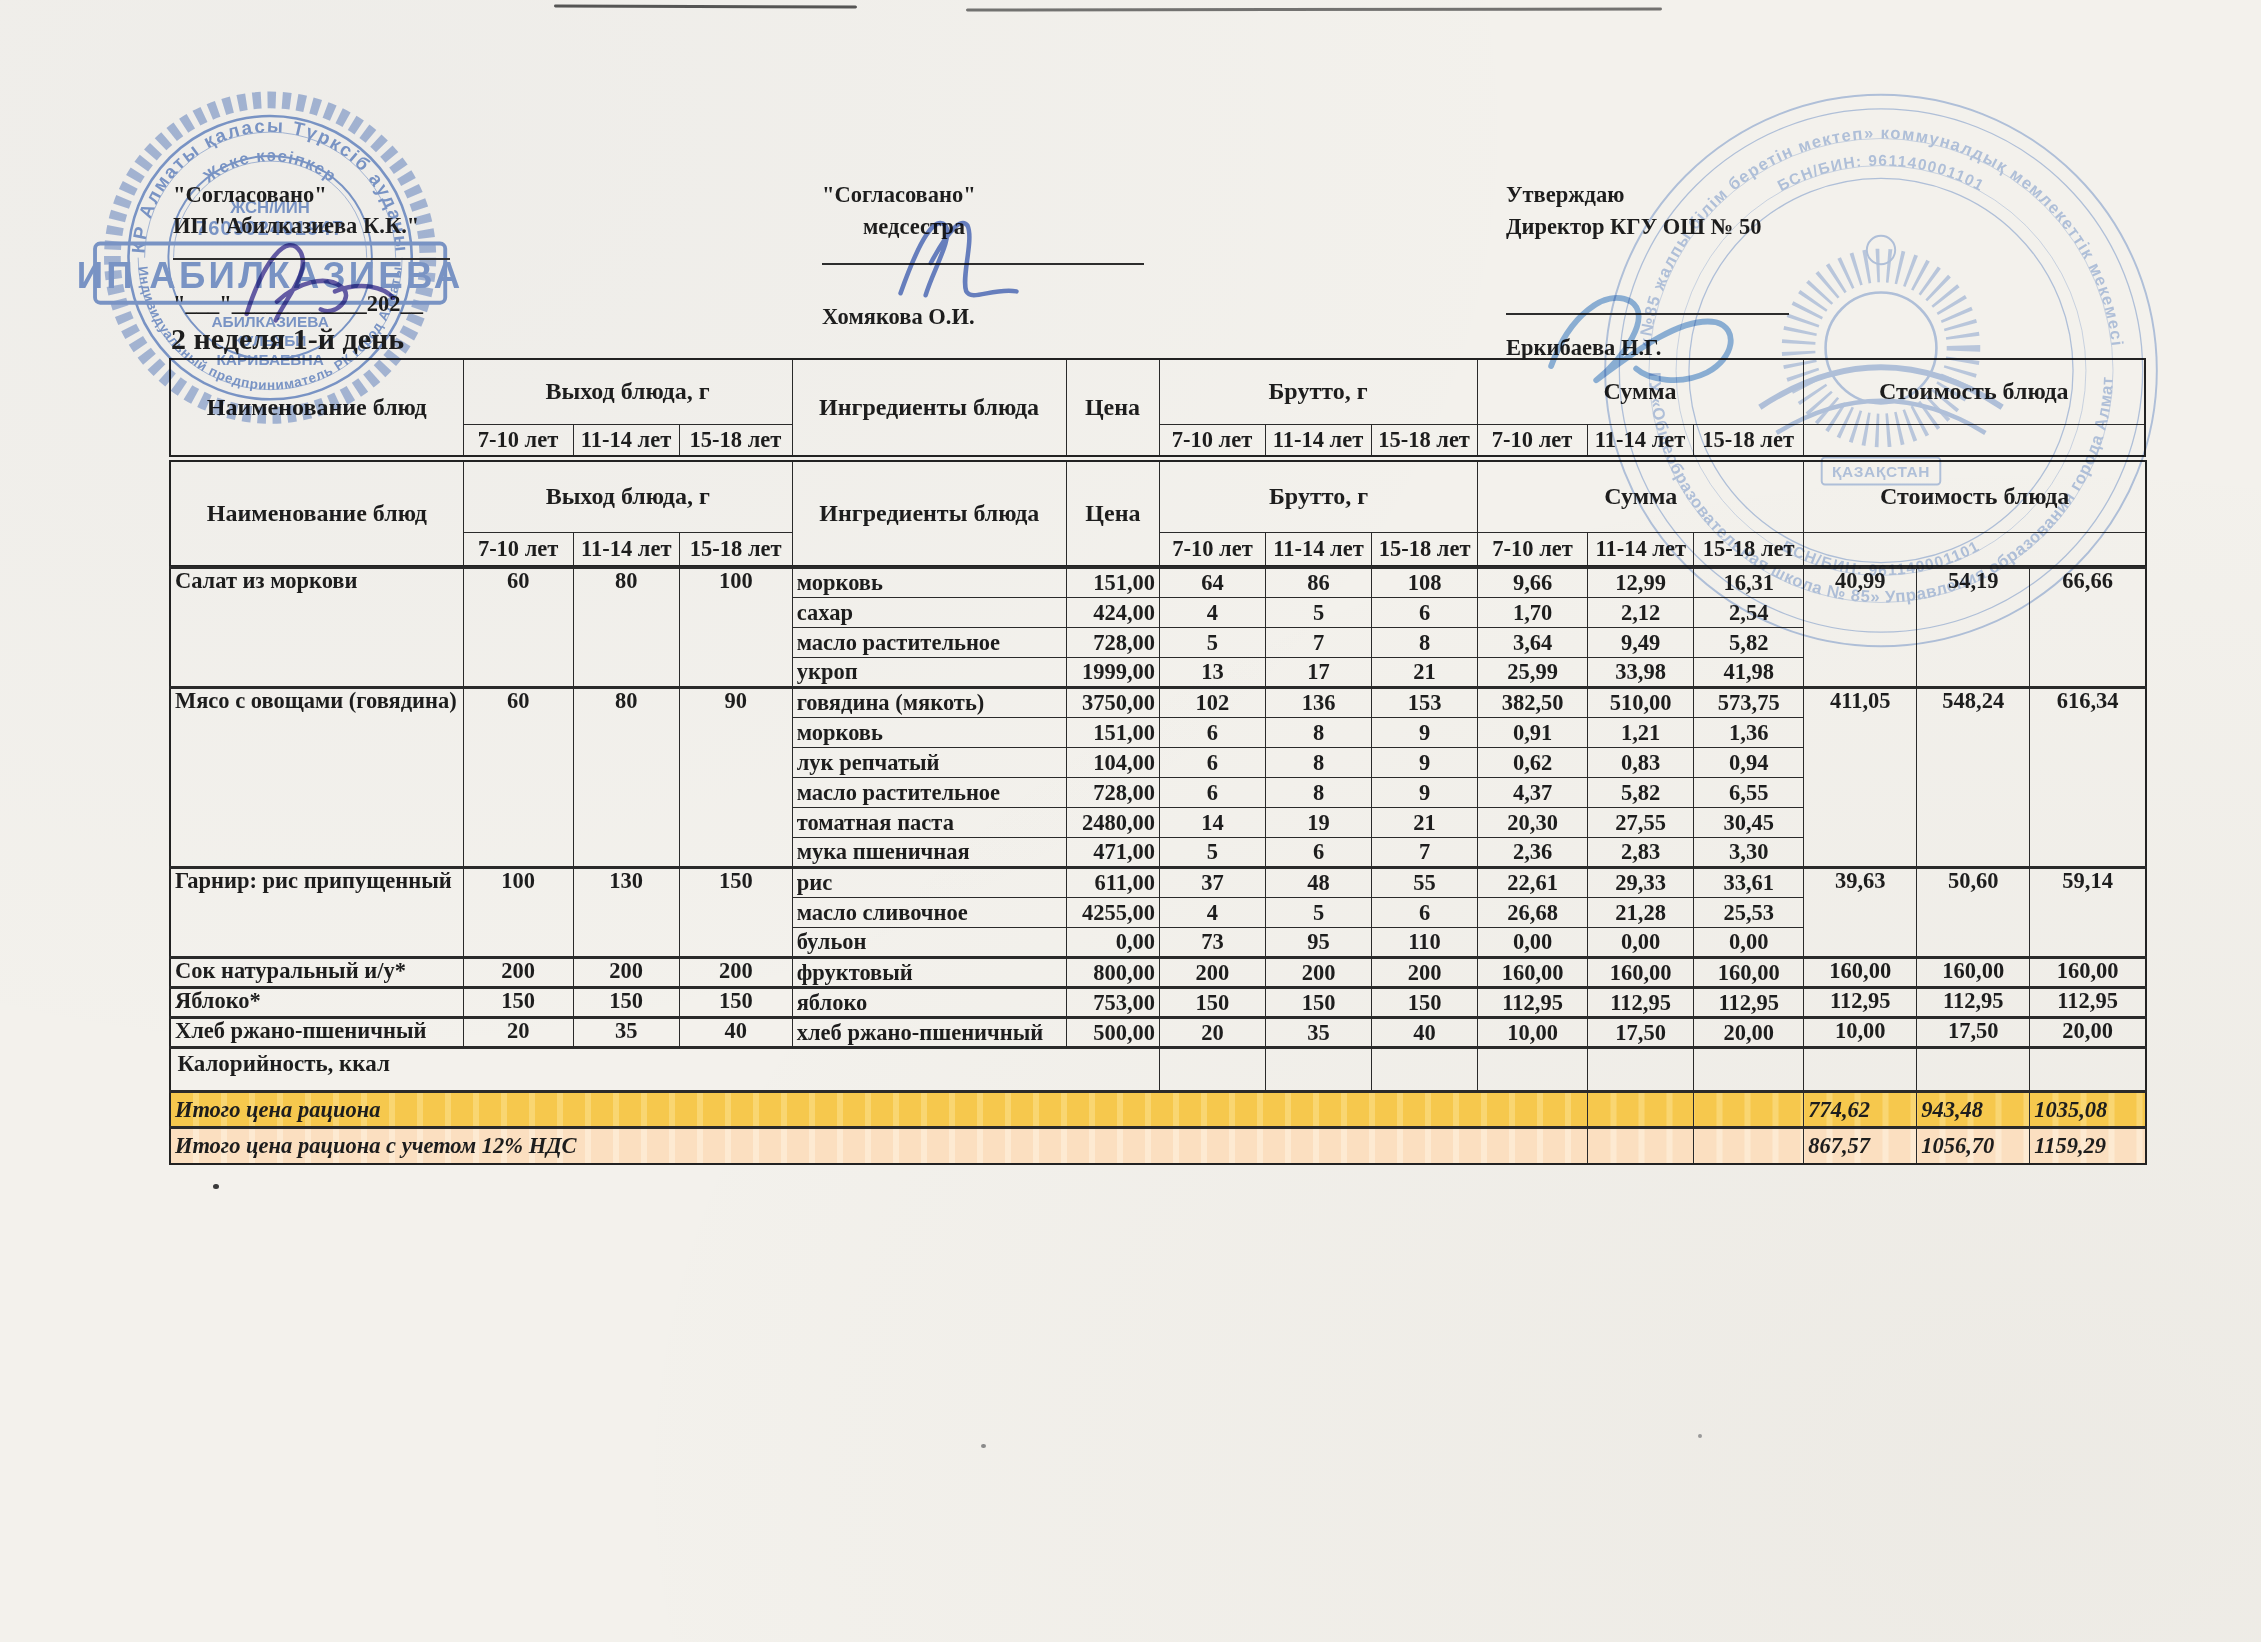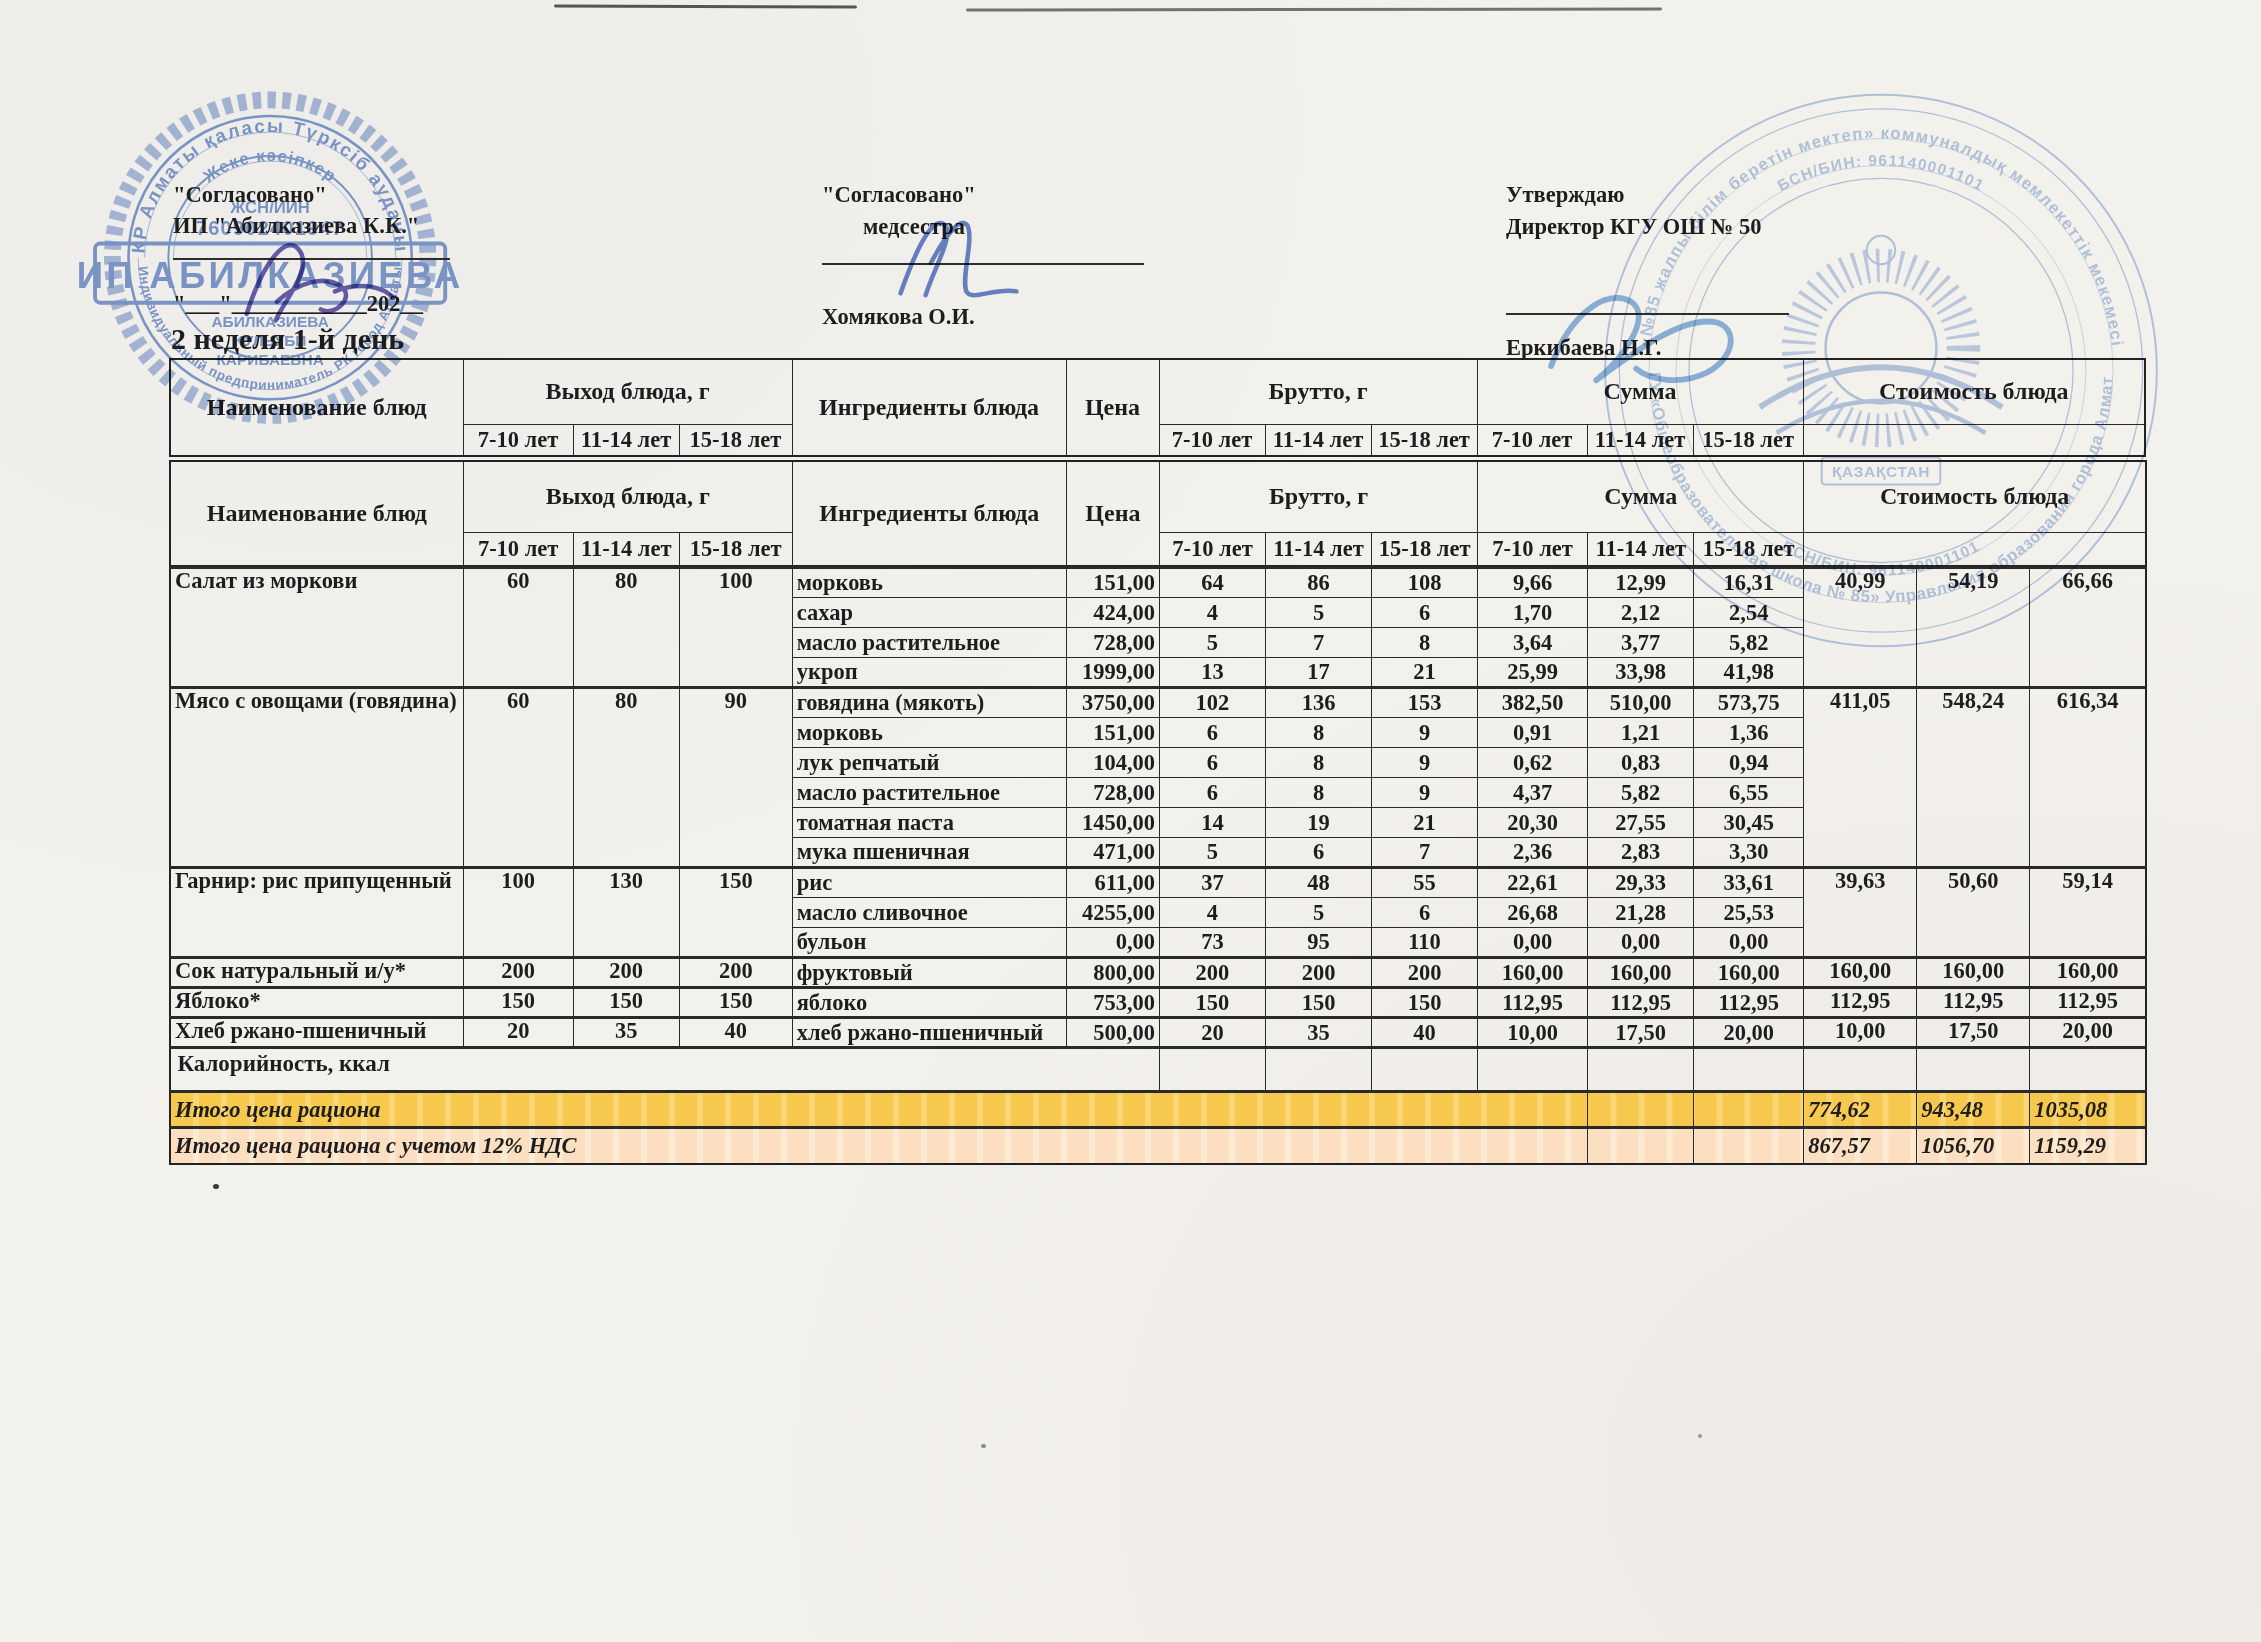--- a/index.html
+++ b/index.html
@@ -267,21 +267,21 @@
           <td class="c-num">2,12</td>
           <td class="c-num">2,54</td>
         </tr>
         <tr>
           <td class="c-ing">масло растительное</td>
           <td class="c-price">728,00</td>
           <td class="c-num">5</td>
           <td class="c-num">7</td>
           <td class="c-num">8</td>
           <td class="c-num">3,64</td>
-          <td class="c-num">3,77</td>
+          <td class="c-num">9,49</td>
           <td class="c-num">5,82</td>
         </tr>
         <tr>
           <td class="c-ing">укроп</td>
           <td class="c-price">1999,00</td>
           <td class="c-num">13</td>
           <td class="c-num">17</td>
           <td class="c-num">21</td>
           <td class="c-num">25,99</td>
           <td class="c-num">33,98</td>
@@ -329,21 +329,21 @@
           <td class="c-price">728,00</td>
           <td class="c-num">6</td>
           <td class="c-num">8</td>
           <td class="c-num">9</td>
           <td class="c-num">4,37</td>
           <td class="c-num">5,82</td>
           <td class="c-num">6,55</td>
         </tr>
         <tr>
           <td class="c-ing">томатная паста</td>
-          <td class="c-price">1450,00</td>
+          <td class="c-price">2480,00</td>
           <td class="c-num">14</td>
           <td class="c-num">19</td>
           <td class="c-num">21</td>
           <td class="c-num">20,30</td>
           <td class="c-num">27,55</td>
           <td class="c-num">30,45</td>
         </tr>
         <tr>
           <td class="c-ing">мука пшеничная</td>
           <td class="c-price">471,00</td>

